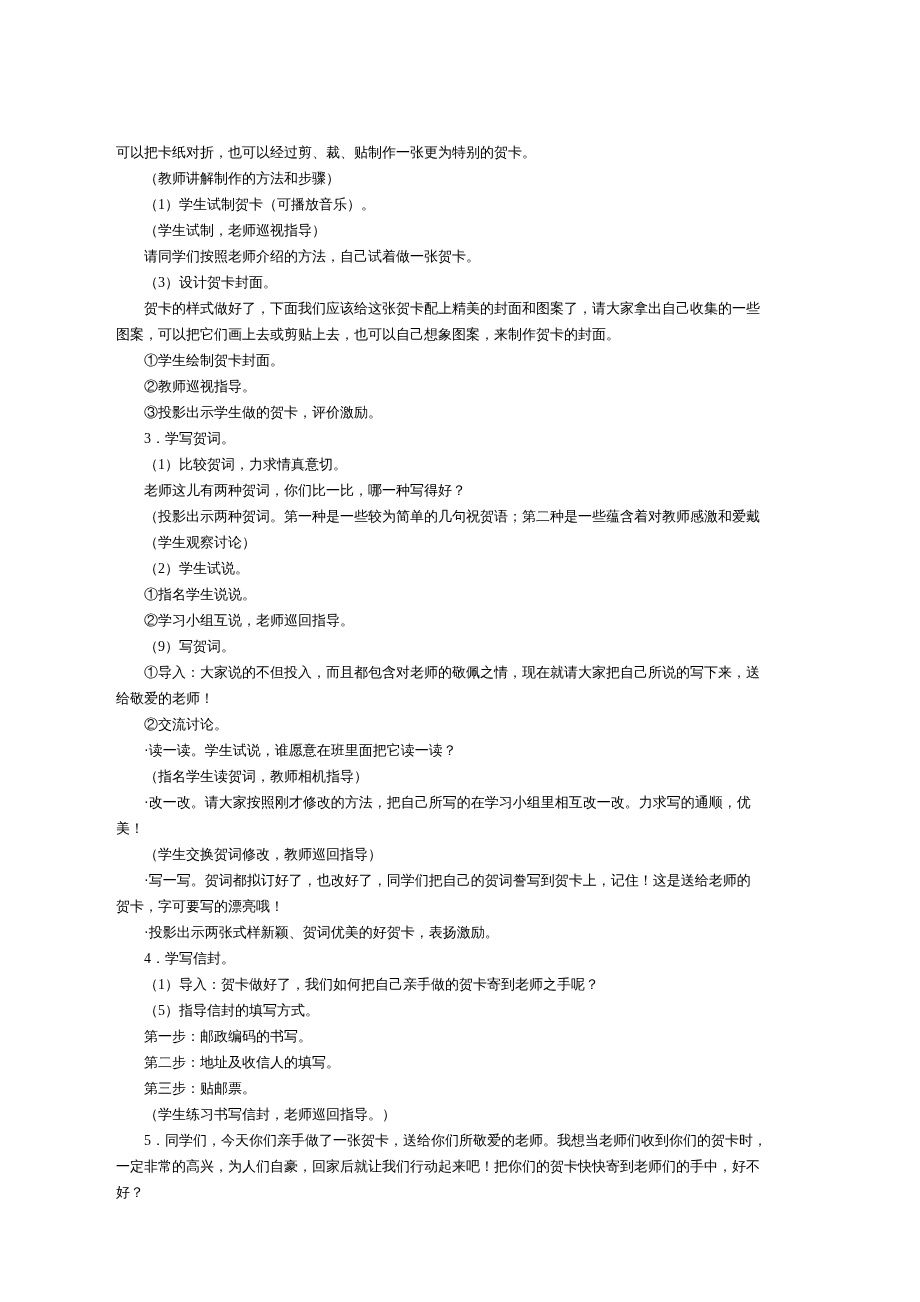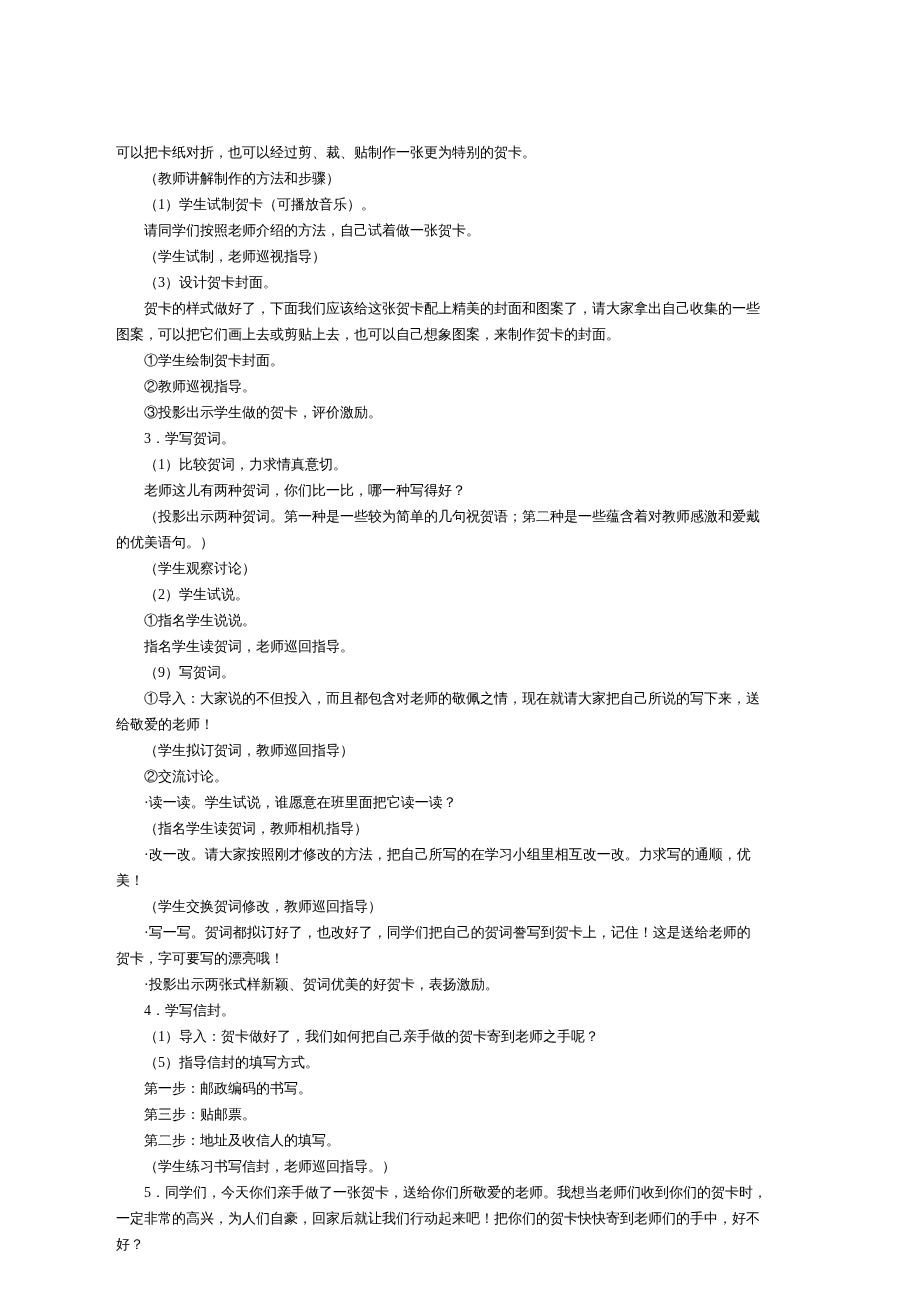--- a/index.html
+++ b/index.html
@@ -23,54 +23,52 @@
   .i2 { text-indent: 2em; }
 </style>
 </head>
 <body>
 
 <div class="page">
   <div id="body-container">
       <div class="line i0">可以把卡纸对折，也可以经过剪、裁、贴制作一张更为特别的贺卡。</div>
       <div class="line i2">（教师讲解制作的方法和步骤）</div>
       <div class="line i2">（1）学生试制贺卡（可播放音乐）。</div>
+      <div class="line i2">（学生试制，老师巡视指导）</div>
       <div class="line i2">请同学们按照老师介绍的方法，自己试着做一张贺卡。</div>
-      <div class="line i2">（学生试制，老师巡视指导）</div>
       <div class="line i2">（3）设计贺卡封面。</div>
       <div class="line i2">贺卡的样式做好了，下面我们应该给这张贺卡配上精美的封面和图案了，请大家拿出自己收集的一些</div>
       <div class="line i0">图案，可以把它们画上去或剪贴上去，也可以自己想象图案，来制作贺卡的封面。</div>
       <div class="line i2">①学生绘制贺卡封面。</div>
       <div class="line i2">②教师巡视指导。</div>
       <div class="line i2">③投影出示学生做的贺卡，评价激励。</div>
       <div class="line i2">3．学写贺词。</div>
       <div class="line i2">（1）比较贺词，力求情真意切。</div>
       <div class="line i2">老师这儿有两种贺词，你们比一比，哪一种写得好？</div>
       <div class="line i2">（投影出示两种贺词。第一种是一些较为简单的几句祝贺语；第二种是一些蕴含着对教师感激和爱戴</div>
-      <div class="line i0">的优美语句。）</div>
       <div class="line i2">（学生观察讨论）</div>
       <div class="line i2">（2）学生试说。</div>
       <div class="line i2">①指名学生说说。</div>
-      <div class="line i2">指名学生读贺词，老师巡回指导。</div>
+      <div class="line i2">②学习小组互说，老师巡回指导。</div>
       <div class="line i2">（9）写贺词。</div>
       <div class="line i2">①导入：大家说的不但投入，而且都包含对老师的敬佩之情，现在就请大家把自己所说的写下来，送</div>
       <div class="line i0">给敬爱的老师！</div>
-      <div class="line i2">（学生拟订贺词，教师巡回指导）</div>
       <div class="line i2">②交流讨论。</div>
       <div class="line i2">·读一读。学生试说，谁愿意在班里面把它读一读？</div>
       <div class="line i2">（指名学生读贺词，教师相机指导）</div>
       <div class="line i2">·改一改。请大家按照刚才修改的方法，把自己所写的在学习小组里相互改一改。力求写的通顺，优</div>
       <div class="line i0">美！</div>
       <div class="line i2">（学生交换贺词修改，教师巡回指导）</div>
       <div class="line i2">·写一写。贺词都拟订好了，也改好了，同学们把自己的贺词誊写到贺卡上，记住！这是送给老师的</div>
       <div class="line i0">贺卡，字可要写的漂亮哦！</div>
       <div class="line i2">·投影出示两张式样新颖、贺词优美的好贺卡，表扬激励。</div>
       <div class="line i2">4．学写信封。</div>
       <div class="line i2">（1）导入：贺卡做好了，我们如何把自己亲手做的贺卡寄到老师之手呢？</div>
       <div class="line i2">（5）指导信封的填写方式。</div>
       <div class="line i2">第一步：邮政编码的书写。</div>
+      <div class="line i2">第二步：地址及收信人的填写。</div>
       <div class="line i2">第三步：贴邮票。</div>
-      <div class="line i2">第二步：地址及收信人的填写。</div>
       <div class="line i2">（学生练习书写信封，老师巡回指导。）</div>
       <div class="line i2">5．同学们，今天你们亲手做了一张贺卡，送给你们所敬爱的老师。我想当老师们收到你们的贺卡时，</div>
       <div class="line i0">一定非常的高兴，为人们自豪，回家后就让我们行动起来吧！把你们的贺卡快快寄到老师们的手中，好不</div>
       <div class="line i0">好？</div>
     </div>
 </div>
 
 </body></html>

